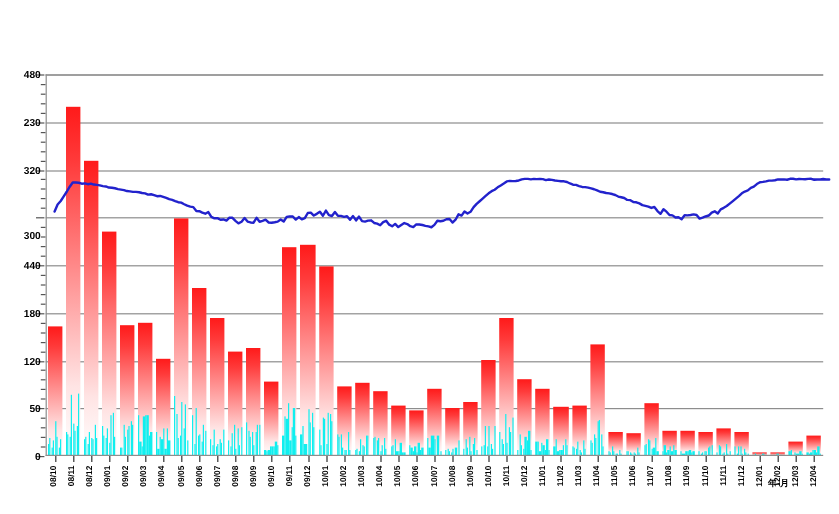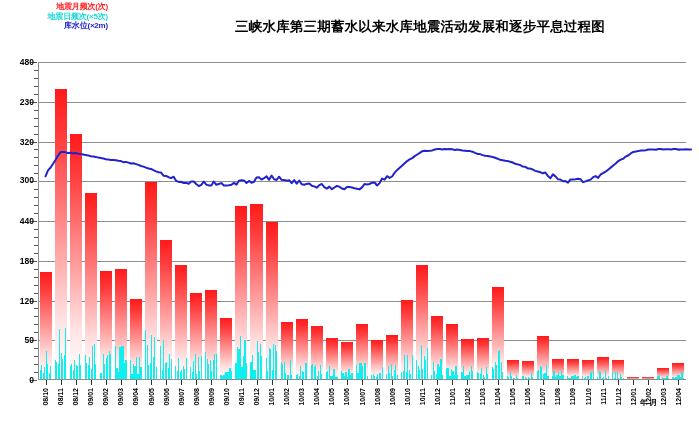--- a/index.html
+++ b/index.html
@@ -42,46 +42,40 @@
   .mbar{position:absolute;bottom:0;
         background:linear-gradient(to bottom,#ff1a1a 0%,#ff3b3b 16%,#ff9a9a 52%,#ffe4e4 80%,#ffffff 100%);}
   .dbar{position:absolute;bottom:0;background:#10efef;}
   #lineSvg{position:absolute;left:0;top:0;width:648px;height:318px;overflow:visible;}
 </style>
 </head>
 <body>
 
 <div id="root">
 
-  <div id="legend">
-    <span class="lg" style="color: rgb(255, 32, 32);">地震月频次(次)</span>
-    <span class="lg" style="color: rgb(25, 216, 216);">地震日频次(×5次)</span>
-    <span class="lg" style="color: rgb(34, 34, 204);">库水位(×2m)</span>
-  </div>
-
-  <div id="title">三峡水库第三期蓄水以来水库地震活动发展和逐步平息过程图</div>
+
 
   <div id="plot">
       <div class="ytick" style="top: 318px;"></div>
       <div class="ylabel" style="top: 318px;">0</div>
       <div class="gridline" style="top: 278.25px;"></div>
       <div class="ytick" style="top: 278.25px;"></div>
       <div class="ylabel" style="top: 278.25px;">50</div>
       <div class="gridline" style="top: 238.5px;"></div>
       <div class="ytick" style="top: 238.5px;"></div>
       <div class="ylabel" style="top: 238.5px;">120</div>
       <div class="gridline" style="top: 198.75px;"></div>
       <div class="ytick" style="top: 198.75px;"></div>
       <div class="ylabel" style="top: 198.75px;">180</div>
       <div class="gridline" style="top: 159px;"></div>
       <div class="ytick" style="top: 159px;"></div>
       <div class="ylabel" style="top: 159px;">440</div>
       <div class="gridline" style="top: 119.25px;"></div>
       <div class="ytick" style="top: 119.25px;"></div>
-      <div class="ylabel" style="top: 118px;">300</div>
+      <div class="ylabel" style="top: 134px;">300</div>
       <div class="gridline" style="top: 79.5px;"></div>
       <div class="ytick" style="top: 79.5px;"></div>
       <div class="ylabel" style="top: 79.5px;">320</div>
       <div class="gridline" style="top: 39.75px;"></div>
       <div class="ytick" style="top: 39.75px;"></div>
       <div class="ylabel" style="top: 39.75px;">230</div>
       <div class="gridline" style="top: 0px;"></div>
       <div class="ytick" style="top: 0px;"></div>
       <div class="ylabel" style="top: 0px;">480</div>
       <div class="yminor" style="top: 310.05px;"></div>

